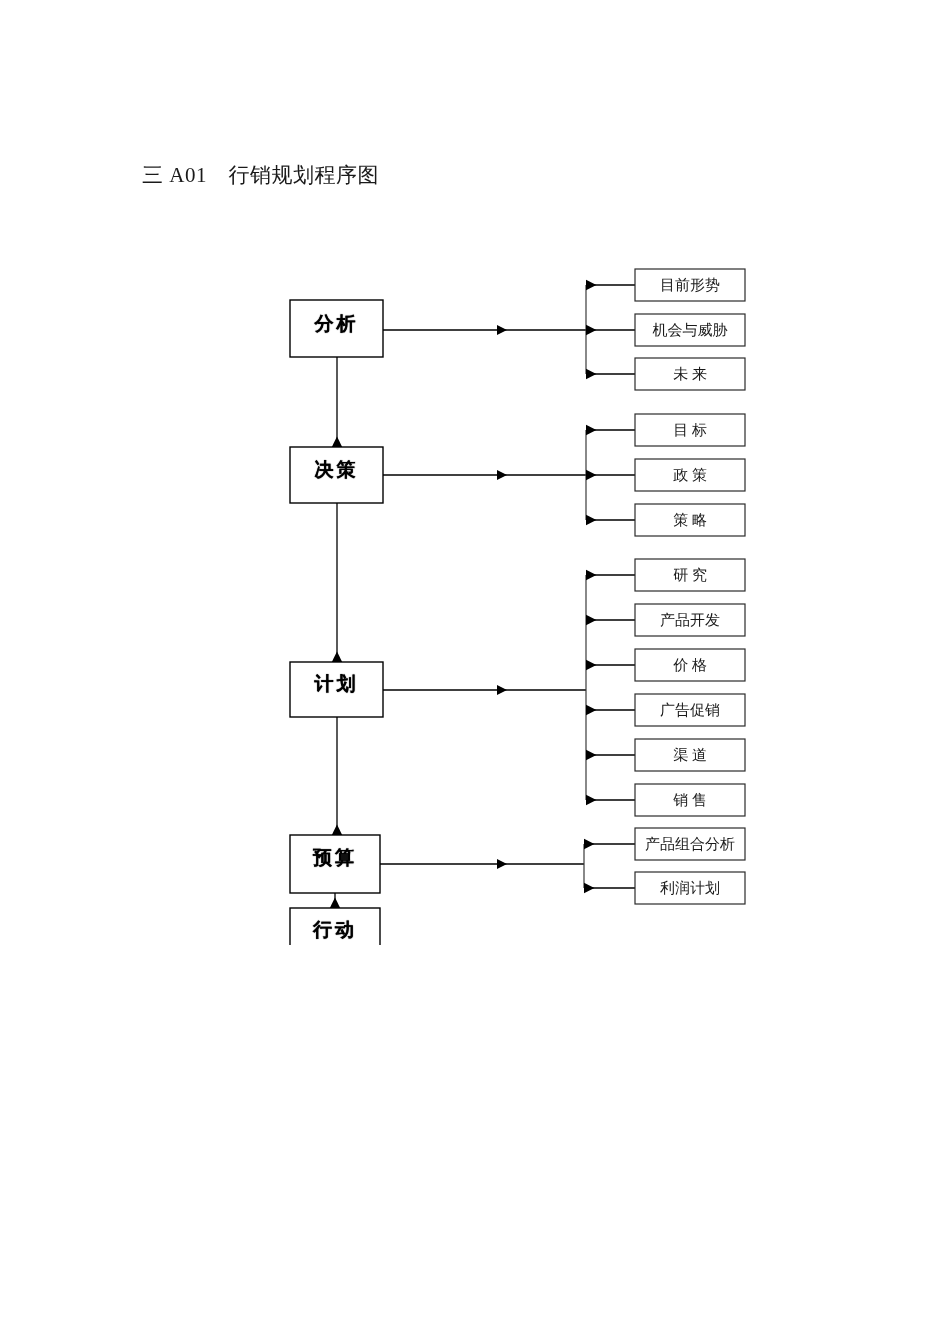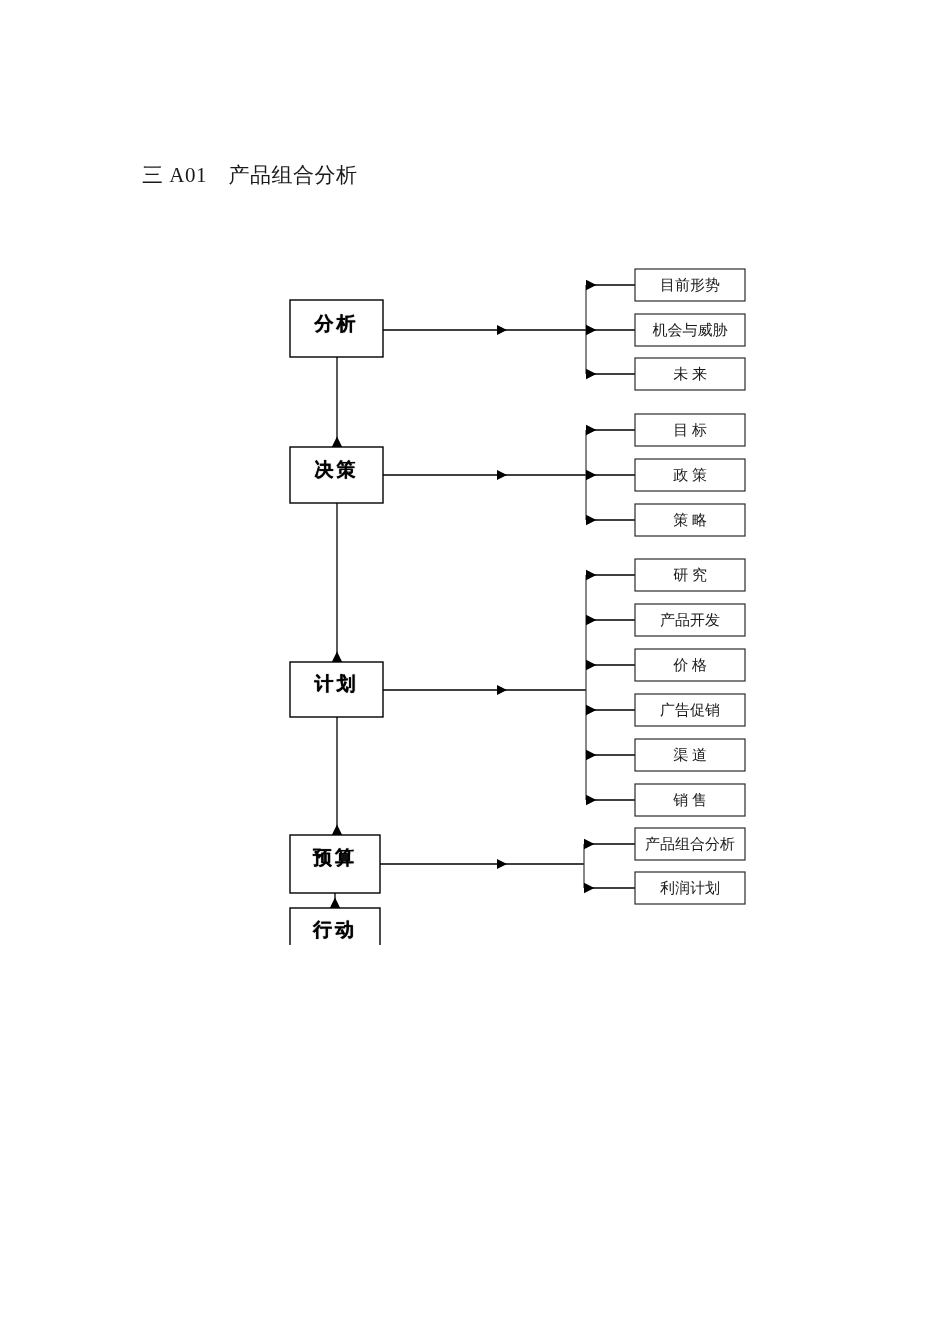--- a/index.html
+++ b/index.html
@@ -78,21 +78,21 @@
   }
   .head {
     fill: #000000;
   }
 </style>
 </head>
 <body>
 
 <div id="page">
 
-  <div id="doc-title">三 A01 产品组合分析</div>
+  <div id="doc-title">三 A01 行销规划程序图</div>
 
   <div id="diagram">
     <svg width="950" height="1344" viewBox="0 0 950 1344" xmlns="http://www.w3.org/2000/svg">
 
       <defs>
         <marker id="arrL" markerWidth="11" markerHeight="11" refX="9" refY="5.5" orient="auto">
           <path d="M9,1.5 L9,9.5 L1,5.5 Z" class="head"></path>
         </marker>
         <marker id="arrD" markerWidth="11" markerHeight="11" refX="9" refY="5.5" orient="auto">
           <path d="M9,1.5 L9,9.5 L1,5.5 Z" class="head"></path>

